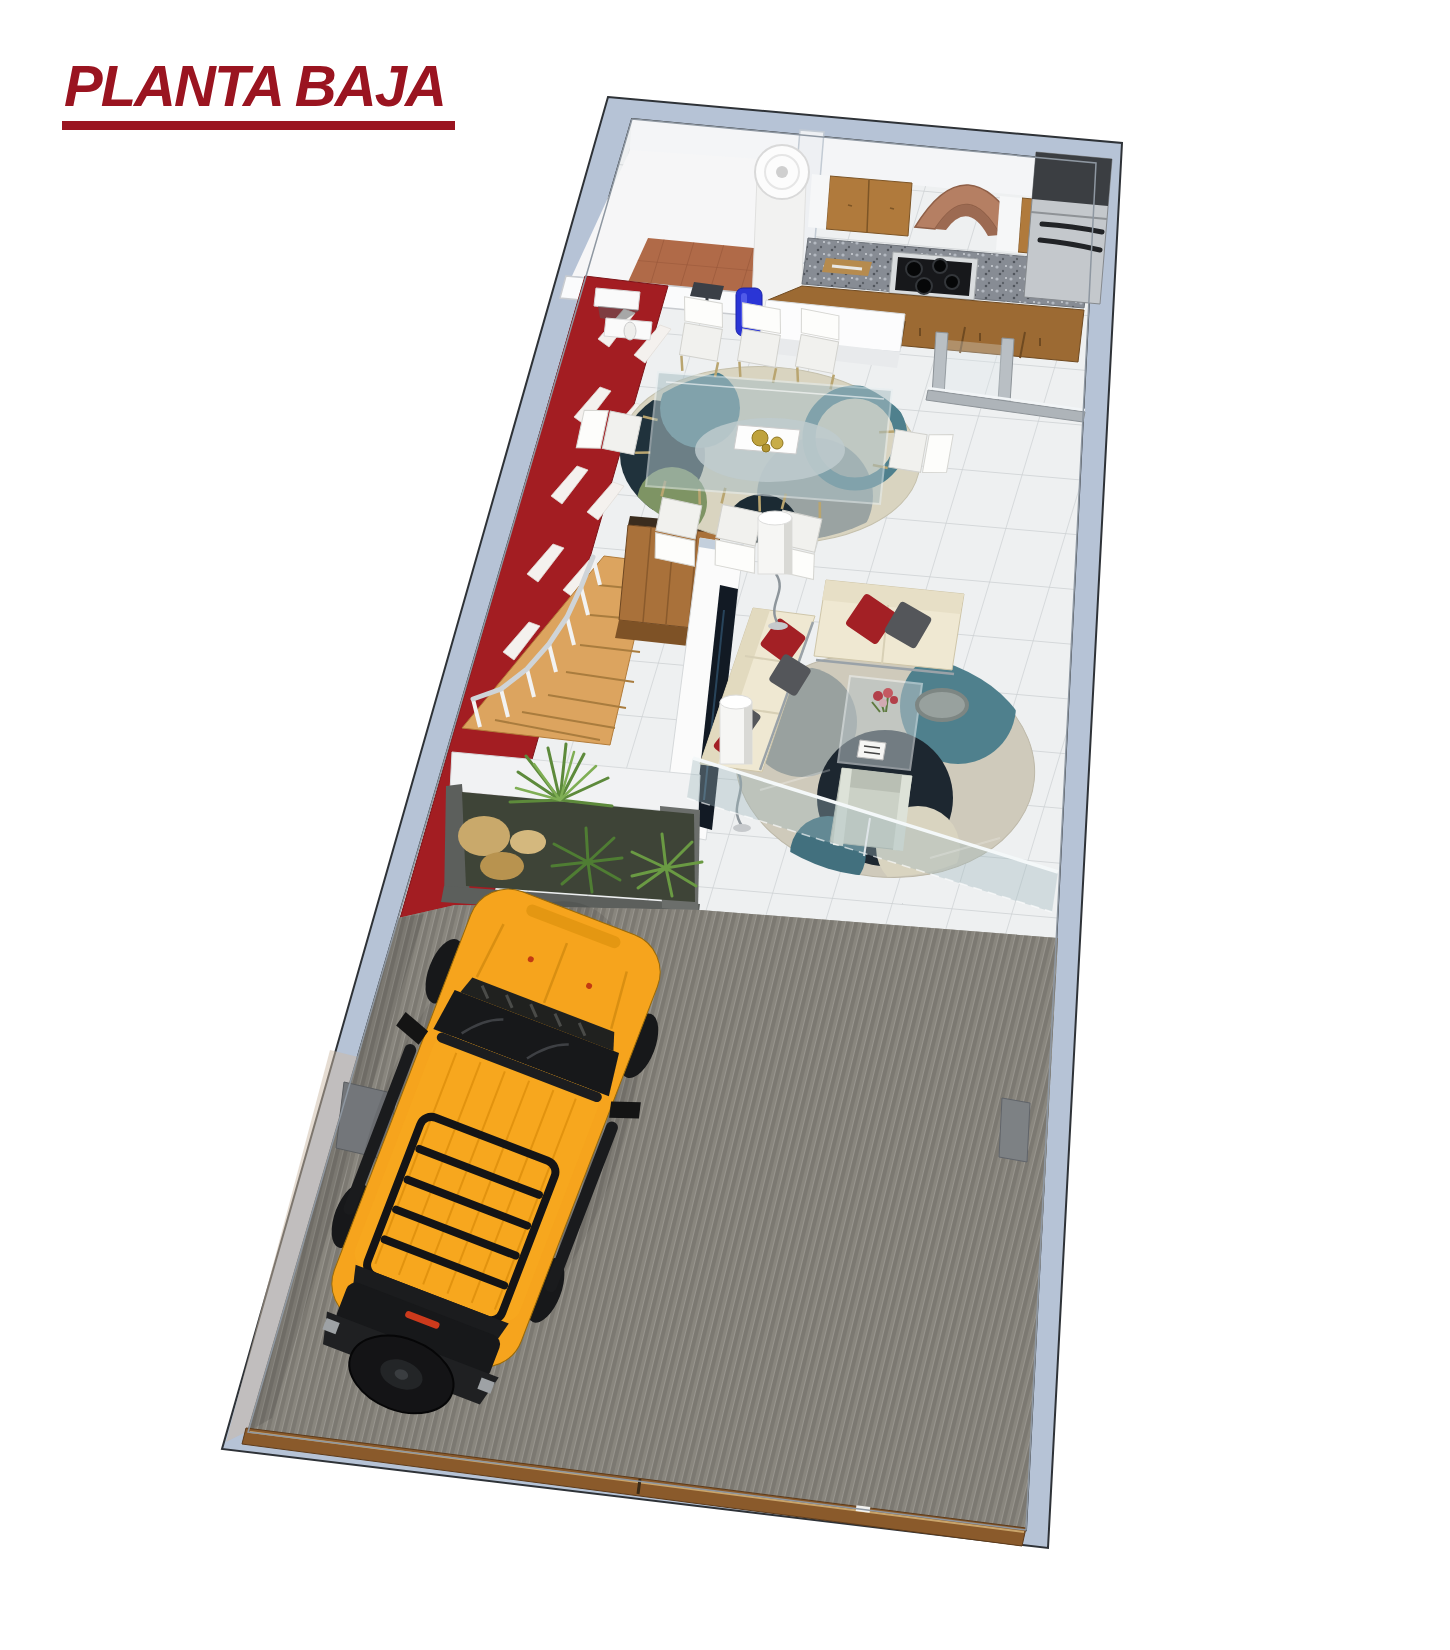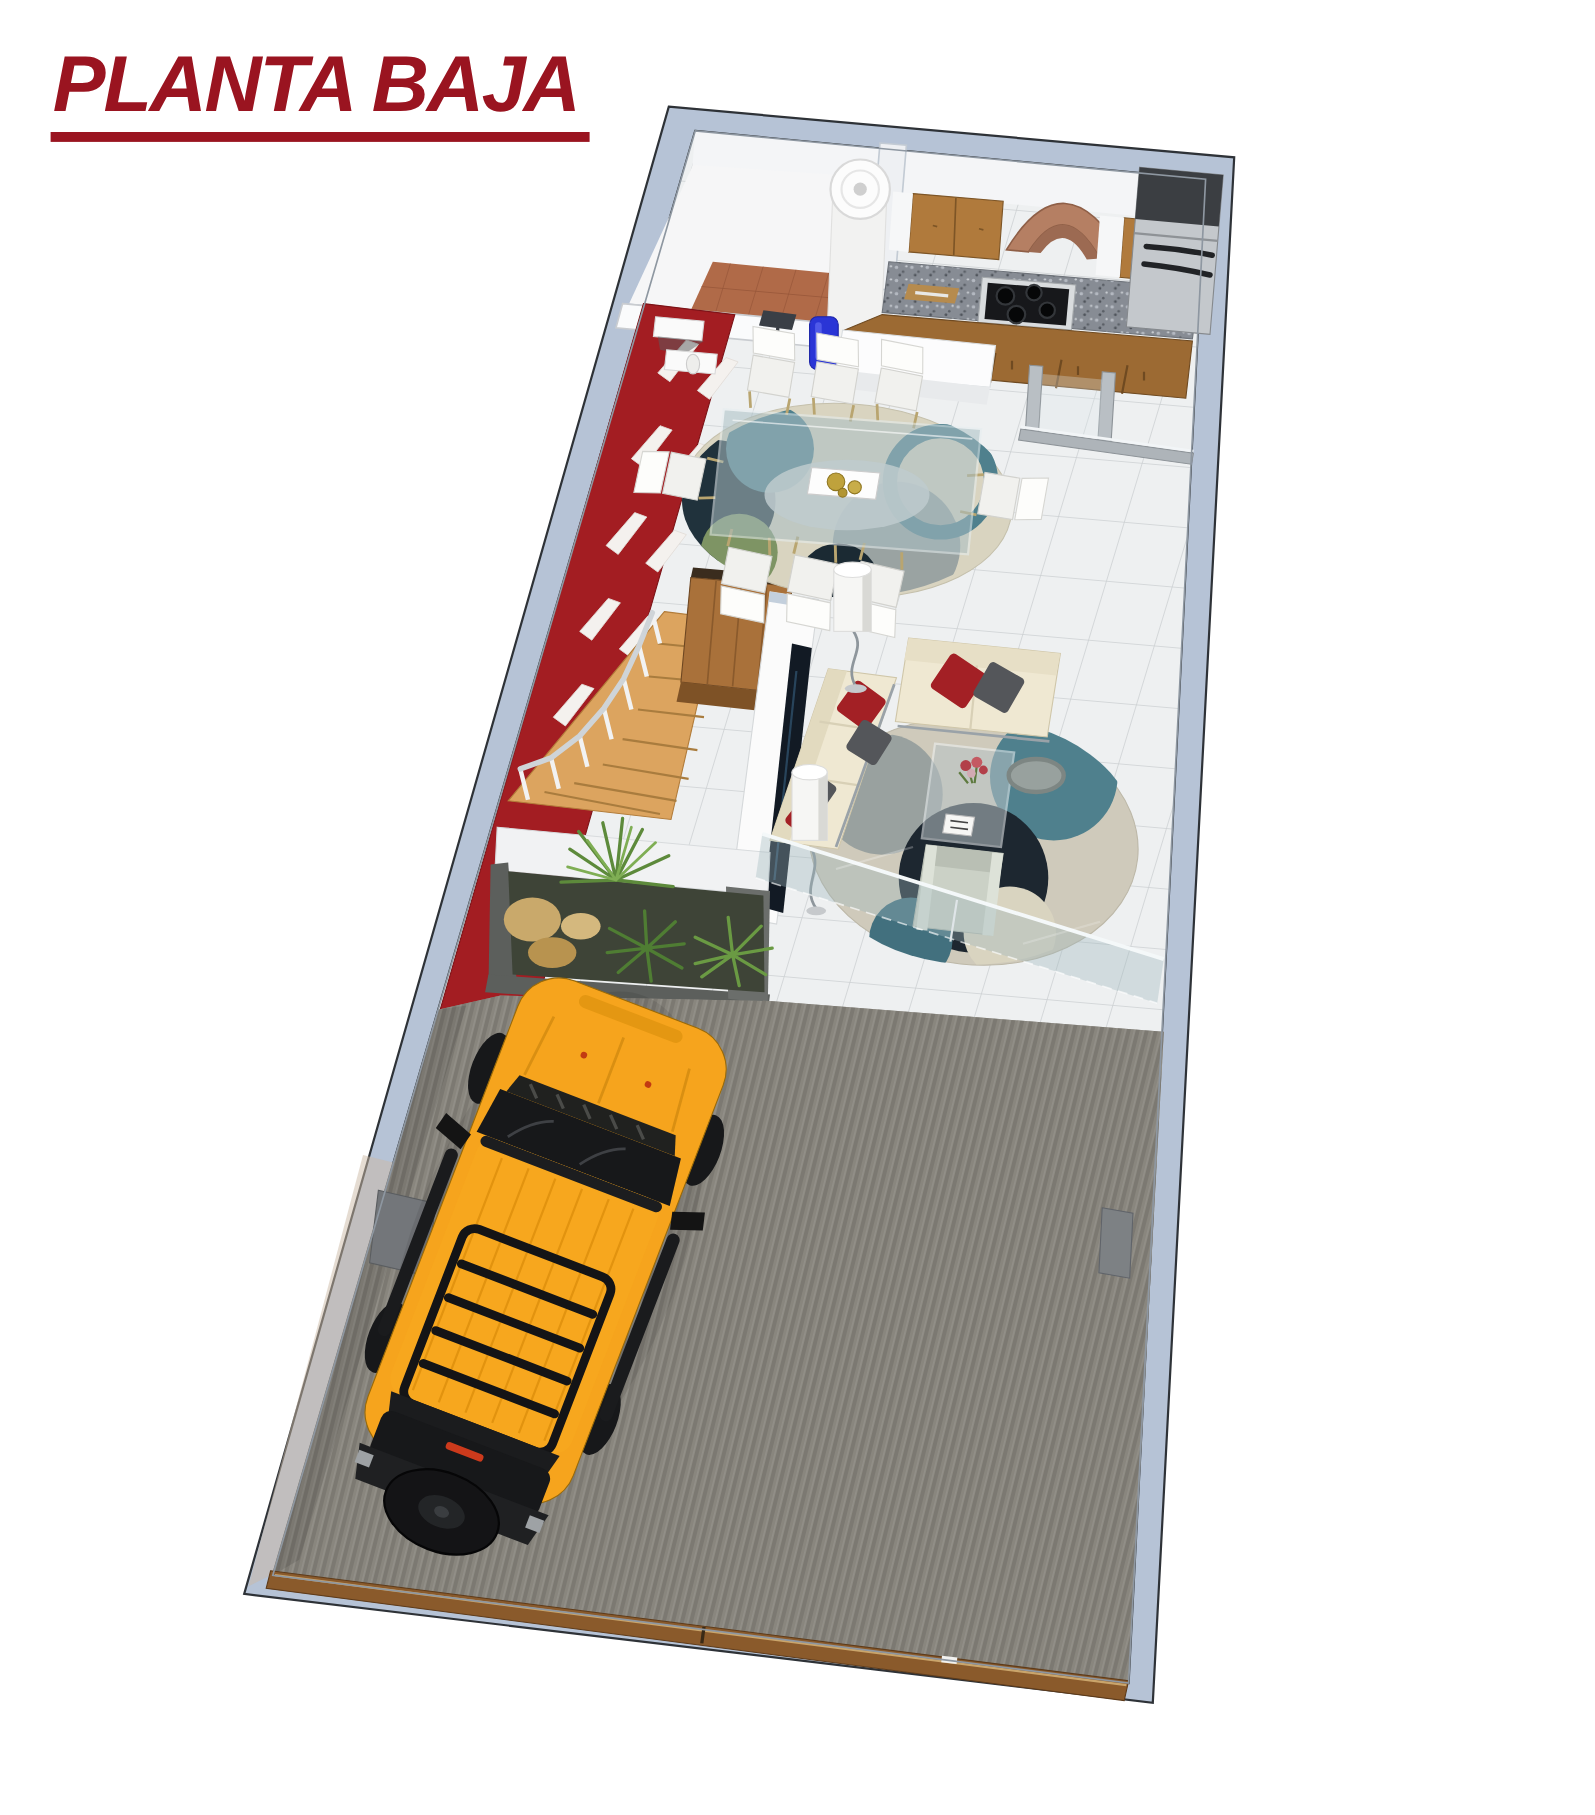--- a/index.html
+++ b/index.html
@@ -1,19 +1,19 @@
 <!DOCTYPE html>
 <html><head>
 <meta charset="utf-8">
 <style>
   html,body{margin:0;padding:0;background:#ffffff;}
   body{width:1450px;height:1650px;position:relative;overflow:hidden;
        font-family:"Liberation Sans",sans-serif;}
-  .plan-title{position:absolute;left:46px;top:40px;margin:0;
-       font-style:italic;font-weight:bold;font-size:72px;letter-spacing:-2px;
+  .plan-title{position:absolute;left:46px;top:40px;margin:16px;
+       font-style:italic;font-weight:bold;font-size:58px;letter-spacing:-2px;
        color:#9a1420;display:inline-block;padding:0 10px 4px 2px;
        border-bottom:9px solid #9a1420;line-height:1.05;}
   svg{position:absolute;left:0;top:0;}
 </style>
 </head>
 <body>
 
 <h1 class="plan-title">PLANTA BAJA</h1>
 
 <svg width="1450" height="1650" viewBox="0 0 1450 1650">

